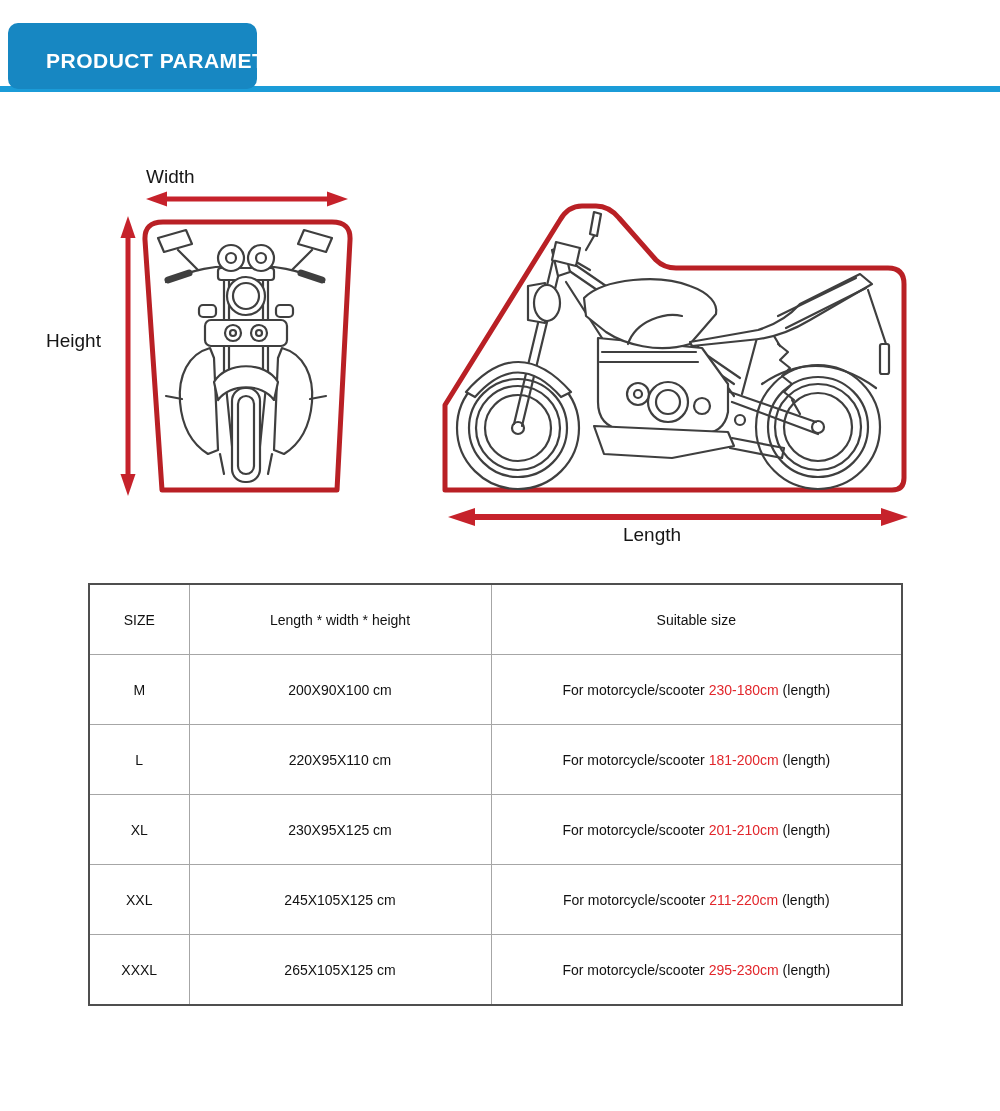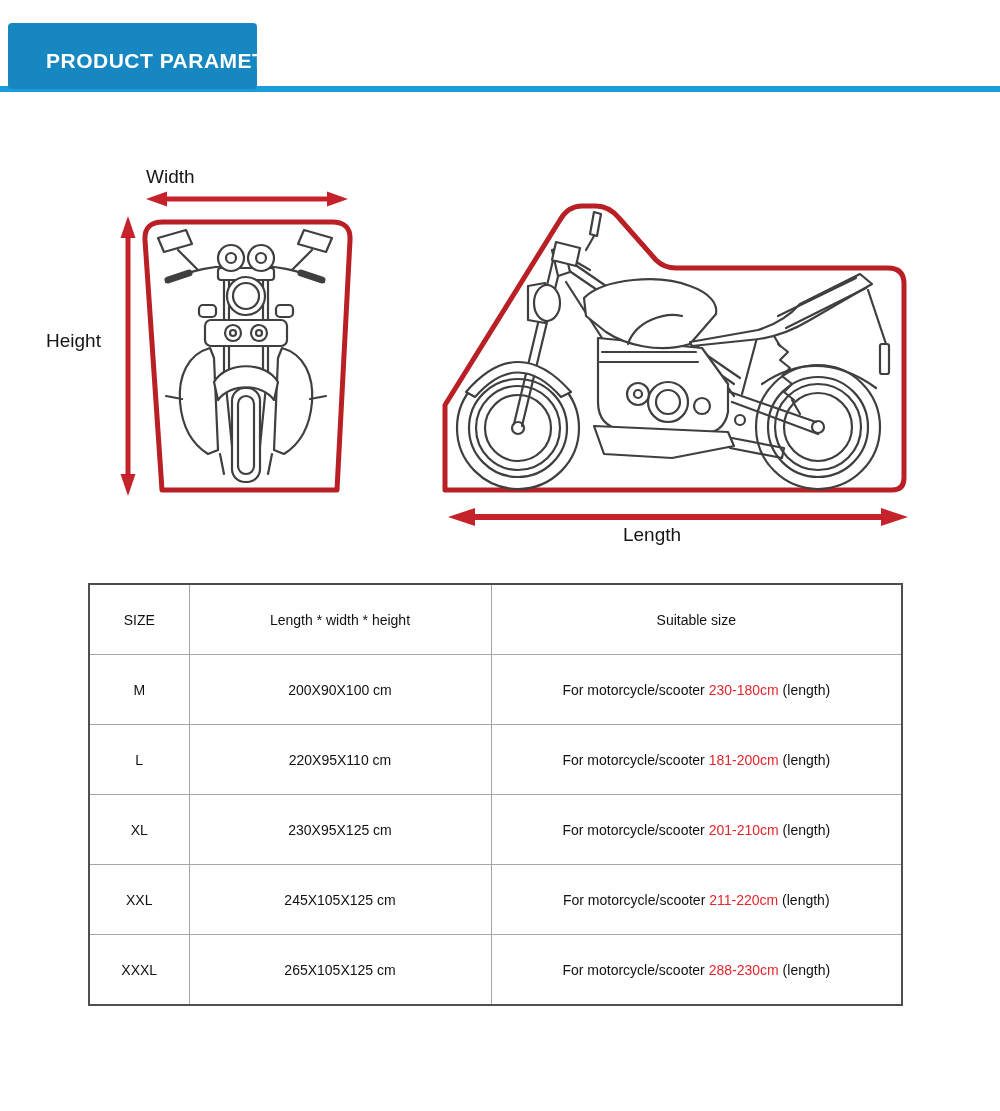--- a/index.html
+++ b/index.html
@@ -9,21 +9,21 @@
   }
   .page { position:absolute; inset:0; }
 
   
   .header-line {
     position:absolute; left:0; top:86px; width:1000px; height:6px;
     background:var(--accent-blue-line,#1b9cd8);
   }
   .header-box {
     position:absolute; left:8px; top:23px; width:249px; height:66px;
-    background:var(--accent-blue,#1787c2); border-radius:4px;
+    background:var(--accent-blue,#1787c2); border-radius:10px;
     display:flex; align-items:center; padding-left:38px; box-sizing:border-box;
   }
   .header-title {
     color:#fff; font-weight:bold; font-size:21px; letter-spacing:.5px; padding-top:9px;
     white-space:nowrap;
   }
 
   
   .dim-label { position:absolute; font-size:19px; color:#161616; }
   .width-label  { left:146px; top:166px; width:202px; text-align:left; }
@@ -245,18 +245,18 @@
         <td><span>For motorcycle/scooter </span><span class="hl">201-210cm</span><span> (length)</span></td>
       </tr>
       <tr>
         <td>XXL</td>
         <td>245X105X125 cm</td>
         <td><span>For motorcycle/scooter </span><span class="hl">211-220cm</span><span> (length)</span></td>
       </tr>
       <tr>
         <td>XXXL</td>
         <td>265X105X125 cm</td>
-        <td><span>For motorcycle/scooter </span><span class="hl">288-230cm</span><span> (length)</span></td>
+        <td><span>For motorcycle/scooter </span><span class="hl">295-230cm</span><span> (length)</span></td>
       </tr>
     </tbody>
   </table>
 
 </div>
 
 </body></html>

